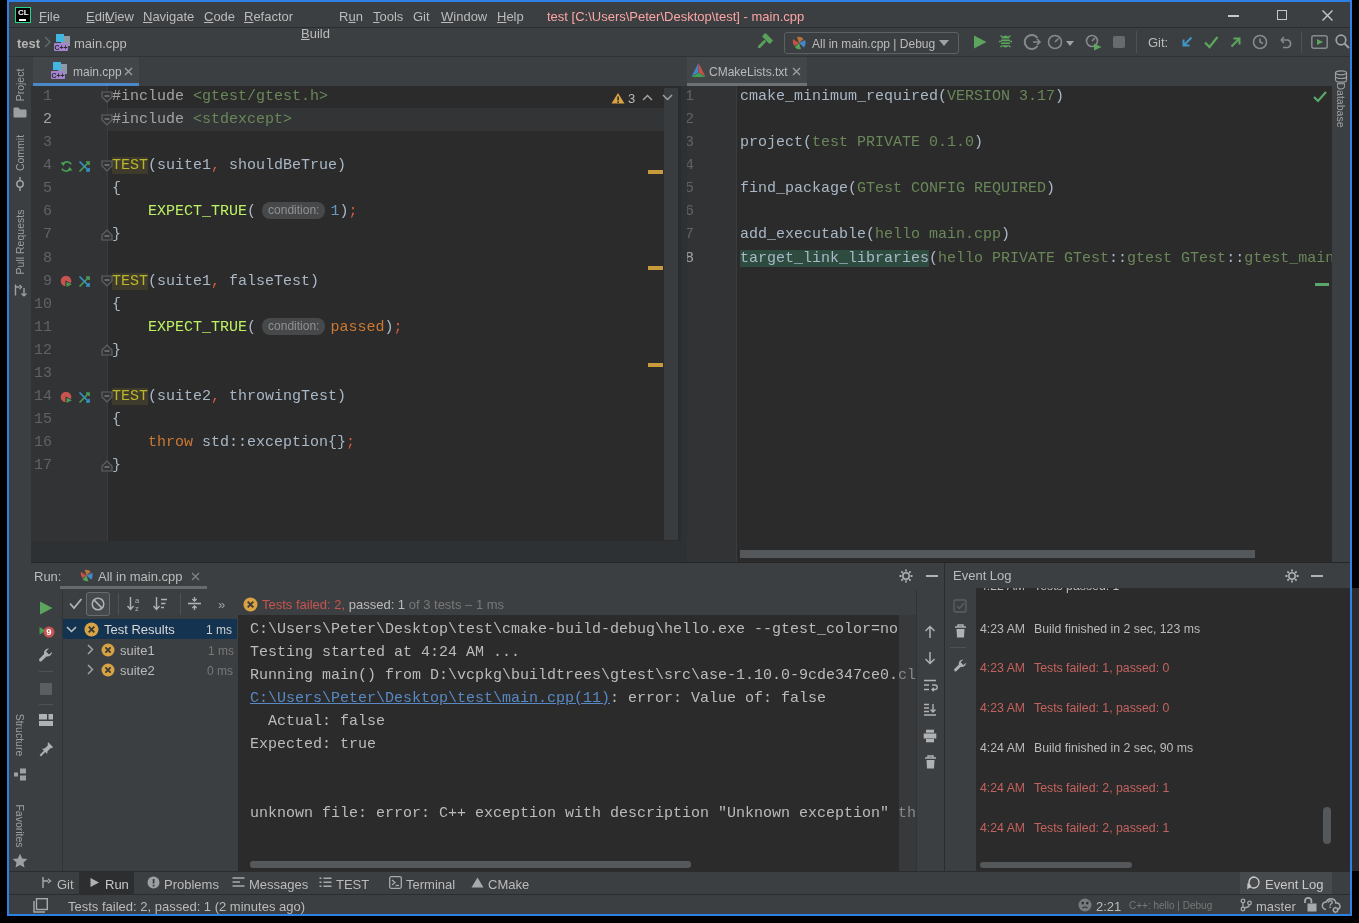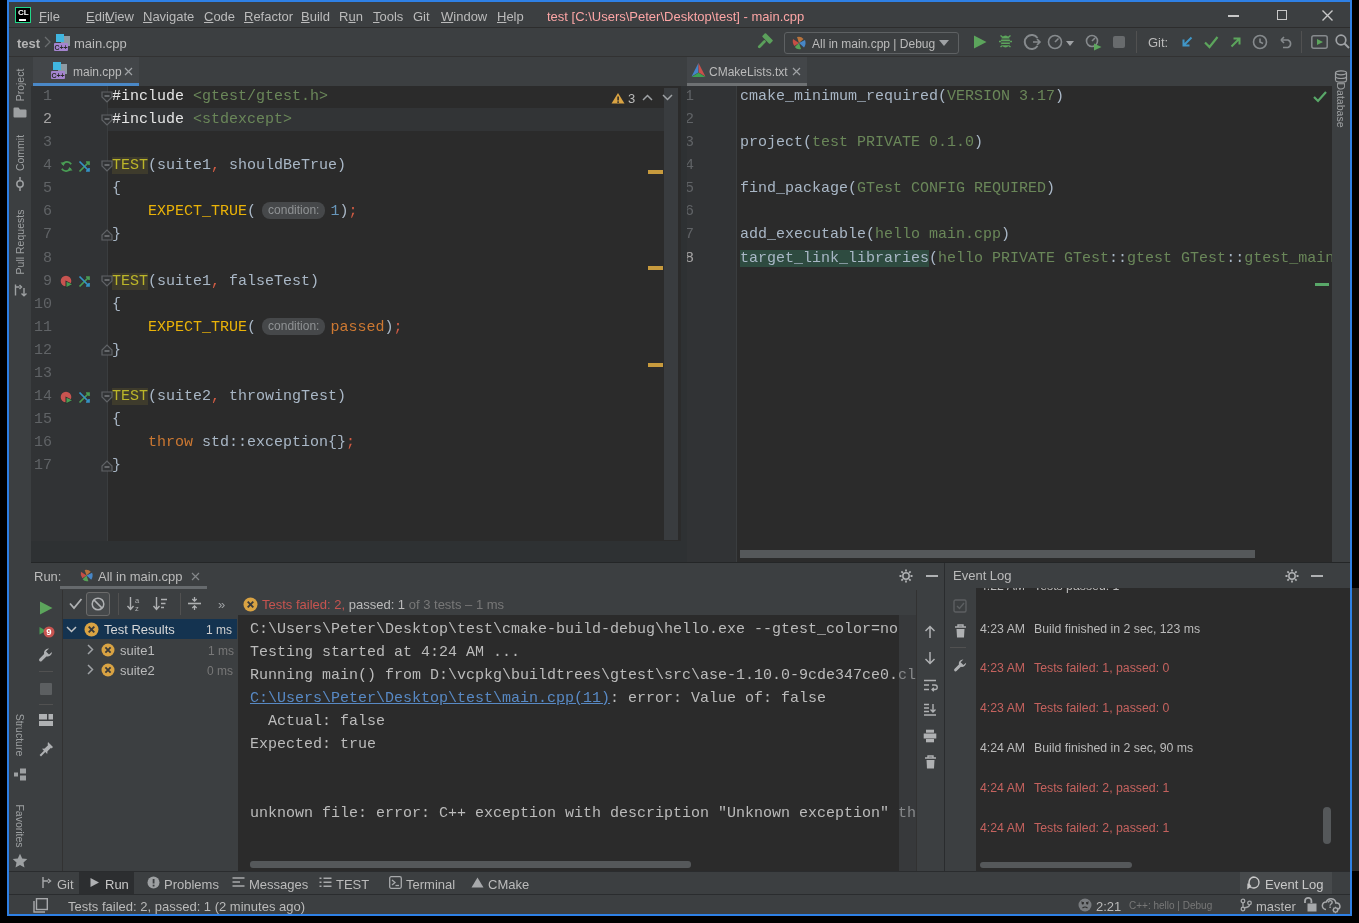--- a/index.html
+++ b/index.html
@@ -1,23 +1,23 @@
 <!DOCTYPE html>
 <html><head><meta charset="utf-8"><style>
 *{margin:0;padding:0;box-sizing:border-box}
 html,body{width:1359px;height:923px;background:#000;overflow:hidden}
 body{font-family:"Liberation Sans",sans-serif;color:#bbbbbb;position:relative}
 .a{position:absolute}
 .s{font-size:13px;white-space:pre}
 .m{font-family:"Liberation Mono",monospace;font-size:15px;line-height:23.06px;white-space:pre}
 .dim{color:#787878}
 svg{display:block;overflow:visible}
-.pp{color:#e5e5e5}
+.pp{color:#a3a3a3}
 .str{color:#6a8759}
-.mac{color:#eab308}
+.mac{color:#bef264}
 .kw{color:#cc7832}
 .num{color:#6897bb}
 .sc{color:#cf5b43}
 .thl{color:#bbb529;background:#3e3b2c}
 .chip{display:inline-block;font-family:"Liberation Sans",sans-serif;font-size:12px;line-height:15px;background:#46484a;color:#8f9294;border-radius:8px;padding:1px 6px;margin:0 5px 0 6px;vertical-align:1px}
 .carg{color:#6a8759}
 .idhl{background:#2e4b40}
 .wn{color:#a4a3a3}
 </style></head><body>
 
@@ -26,21 +26,21 @@
 <div class="a" style="left:15px;top:7px;width:16px;height:16px;background:#000;border:1.5px solid #21d789"></div>
 <div class="a" style="left:18px;top:8px;font-size:8px;font-weight:bold;color:#fff;letter-spacing:0">CL</div>
 <div class="a" style="left:19px;top:19px;width:7px;height:1.6px;background:#fff"></div>
 <div id="menu">
 <div class="a s" style="left:39px;top:9px"><u>F</u>ile</div>
 <div class="a s" style="left:86px;top:9px"><u>E</u>dit</div>
 <div class="a s" style="left:106px;top:9px"><u>V</u>iew</div>
 <div class="a s" style="left:143px;top:9px"><u>N</u>avigate</div>
 <div class="a s" style="left:204px;top:9px"><u>C</u>ode</div>
 <div class="a s" style="left:244px;top:9px"><u>R</u>efactor</div>
-<div class="a s" style="left:301px;top:9px"><u>B</u>uild</div>
+<div class="a s" style="left:301px;top:26px"><u>B</u>uild</div>
 <div class="a s" style="left:339px;top:9px">R<u>u</u>n</div>
 <div class="a s" style="left:373px;top:9px"><u>T</u>ools</div>
 <div class="a s" style="left:413px;top:9px">Git</div>
 <div class="a s" style="left:441px;top:9px"><u>W</u>indow</div>
 <div class="a s" style="left:497px;top:9px"><u>H</u>elp</div>
 </div>
 <div class="a s" style="left:547px;top:9px;color:#fca5a5">test [C:\Users\Peter\Desktop\test] - main.cpp</div>
 
 <div class="a" style="left:1228px;top:15px;width:11px;height:1.6px;background:#c8c8c8"></div>
 <div class="a" style="left:1277px;top:10px;width:10px;height:10px;border:1.4px solid #c8c8c8"></div>

